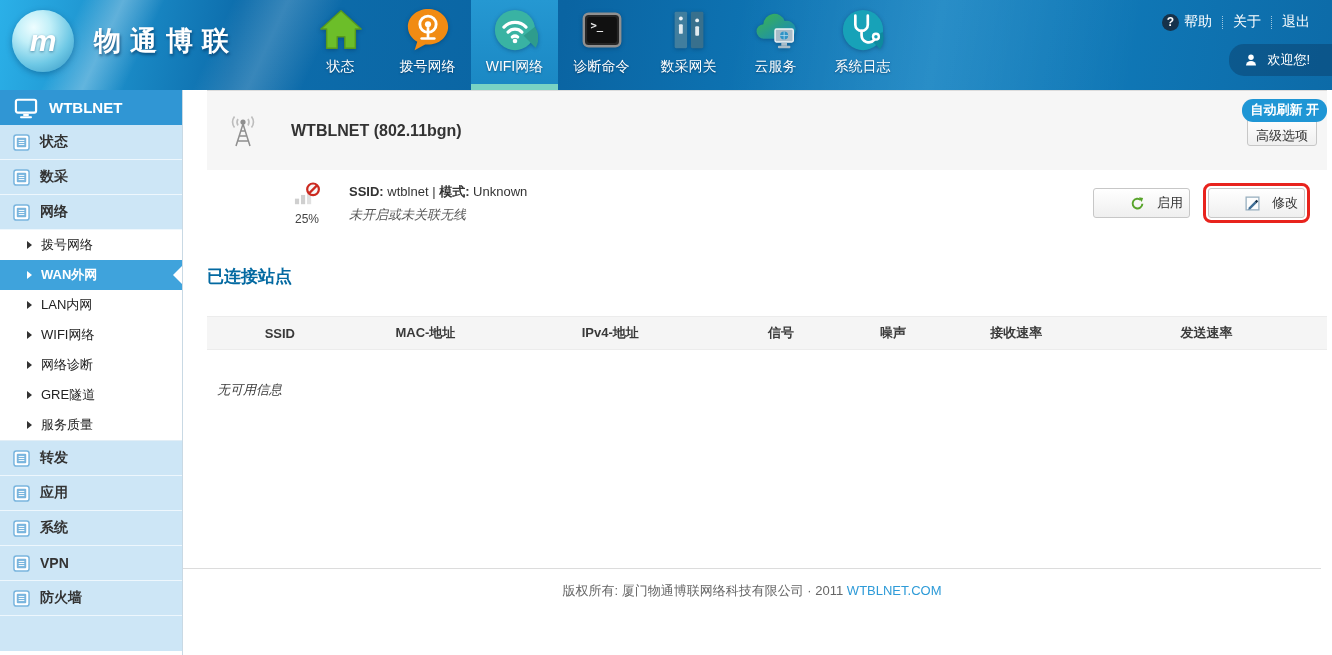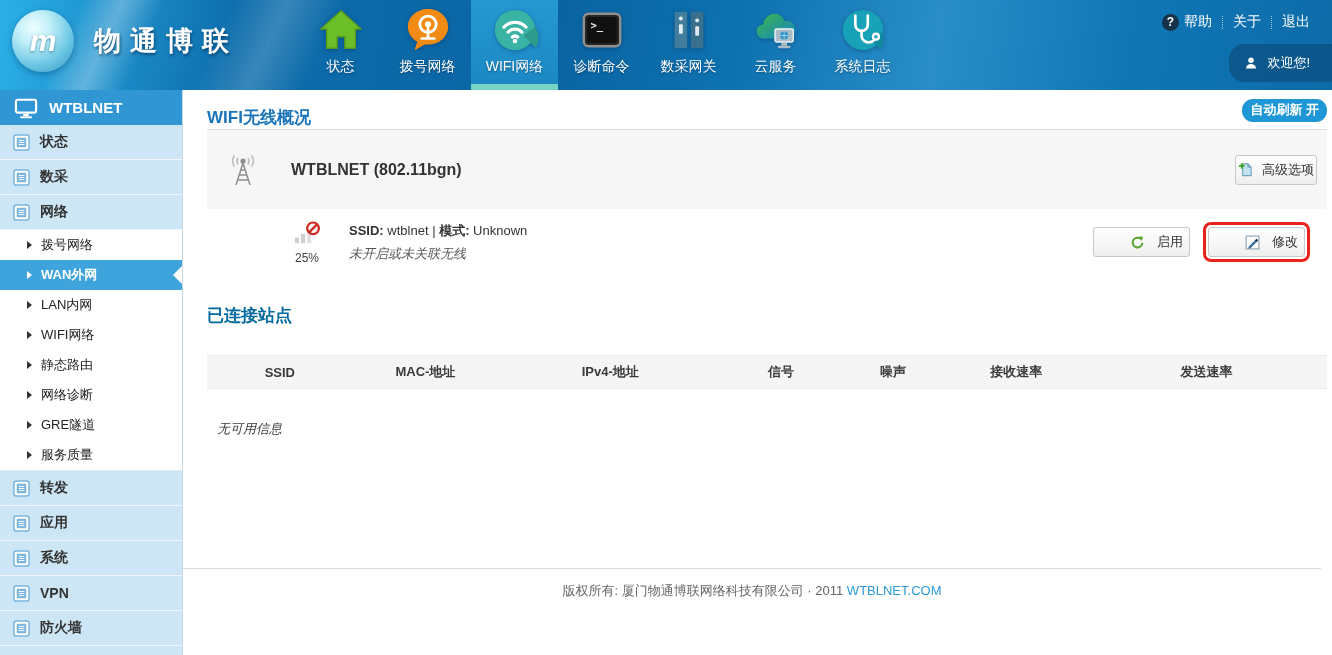--- a/index.html
+++ b/index.html
@@ -32,21 +32,21 @@
   .tab-icon { margin-top:7px; width:46px; height:46px; display:flex; align-items:center; justify-content:center; }
   .tab-icon svg { width:46px; height:46px; filter:drop-shadow(0 1px 2px rgba(0,30,60,.35)); }
   .tab-label { margin-top:5px; color:#fff; font-size:14px; text-shadow:0 1px 2px rgba(0,30,60,.5); white-space:nowrap; }
   .tab.active { background:linear-gradient(to bottom,#2598d2,#1a87c3); }
   .tab.active::after { content:""; position:absolute; left:0; bottom:0; width:100%; height:6px; background:#79d3c4; }
   .top-links { position:absolute; top:13px; right:12px; display:flex; align-items:center; color:#fff; font-size:14px; }
   .top-link { padding:0 10px; display:flex; align-items:center; cursor:pointer; white-space:nowrap; }
   .tl-sep { width:0; height:13px; border-left:1px dotted rgba(255,255,255,.6); }
   .help-badge { width:17px; height:17px; border-radius:50%; background:#16324a; color:#fff;
     font-size:12px; font-weight:bold; display:inline-flex; align-items:center; justify-content:center; margin-right:5px; }
-  .welcome { position:absolute; top:44px; right:0; height:38px; padding:0 22px 0 15px;
+  .welcome { position:absolute; top:44px; right:0; height:32px; padding:0 22px 0 15px;
     background:rgba(11,70,115,.55); border-radius:15px 0 0 15px;
     display:flex; align-items:center; color:#fff; font-size:13px; cursor:pointer; }
   .welcome svg { width:14px; height:14px; margin-right:9px; }
   
   .app { display:flex; height:565px; }
   
   .sidebar { width:183px; min-width:183px; border-right:1px solid #c9d9e4; background:#fff; overflow:hidden; }
   .sb-header { height:35px; background:#3096d4; display:flex; align-items:center;
     color:#fff; font-weight:bold; font-size:15px; }
   .sb-header svg { width:24px; height:22px; margin:0 11px 0 14px; }
@@ -68,21 +68,21 @@
   .page-title { margin:16px 0 0 0; font-size:17px; font-weight:bold; color:#1b74b8; }
   .auto-refresh { position:absolute; top:9px; right:5px; background:#1f96d5; color:#fff;
     font-size:13px; font-weight:bold; padding:2px 8px 3px; border-radius:11px; cursor:pointer; }
   .panel-head { height:80px; background:#f6f6f6; border-top:1px solid #dcdcdc;
     display:flex; align-items:center; }
   .panel-head .antenna { margin-left:18px; width:36px; height:34px; }
   .panel-heading { margin-left:30px; font-size:16px; font-weight:bold; color:#333; }
   .btn { height:30px; background:linear-gradient(#ffffff,#efefef); border:1px solid #c7c7c7;
     border-radius:3px; display:flex; align-items:center; justify-content:center;
     font-size:13px; color:#333; cursor:pointer;padding-left:36px; }
-  .adv-btn { margin-left:auto; margin-right:10px; padding:0 2px; gap:9px; }
+  .adv-btn { margin-left:auto; margin-right:10px; padding:0 8px; gap:9px;flex-direction:column; }
   .panel-row { height:66px; display:flex; align-items:center; }
   .sig { width:56px; margin-left:72px; text-align:center; }
   .sig svg { width:28px; height:26px; }
   .sig-pct { font-size:12px; color:#444; margin-top:1px; }
   .ssid-block { margin-left:14px; font-size:13px; color:#333; line-height:1.2; }
   .ssid-line b { font-weight:bold; }
   .status-line { font-style:italic; color:#555; margin-top:7px; }
   .row-btns { margin-left:auto; display:flex; align-items:center; gap:18px; margin-right:22px; }
   .row-btns .btn { min-width:95px; gap:12px; }
   .btn.highlight { outline:3px solid #e8231d; outline-offset:2px; min-width:86px; }
@@ -270,24 +270,20 @@
       <div class="sb-sub">
         <span class="caret"></span>
         <span>LAN内网</span>
       </div>
       <div class="sb-sub">
         <span class="caret"></span>
         <span>WIFI网络</span>
       </div>
       <div class="sb-sub">
         <span class="caret"></span>
-        <span>静态路由</span>
-      </div>
-      <div class="sb-sub">
-        <span class="caret"></span>
         <span>网络诊断</span>
       </div>
       <div class="sb-sub">
         <span class="caret"></span>
         <span>GRE隧道</span>
       </div>
       <div class="sb-sub">
         <span class="caret"></span>
         <span>服务质量</span>
       </div>
@@ -330,21 +326,20 @@
           <rect x="1" y="1" width="16" height="16" rx="2.5" fill="#fff" stroke="#79b5de" stroke-width="1.6"></rect>
           <rect x="4" y="4" width="10" height="10" rx="1" fill="#79b5de"></rect>
           <path d="M6 6.8 h6 M6 9 h6 M6 11.2 h6" stroke="#fff" stroke-width="1"></path>
         </svg>
       <span>防火墙</span>
     </div>
     <div class="sb-partial"></div>
   </div>
 
   <div class="content">
-    <div class="page-title">WIFI无线概况</div>
     <div class="auto-refresh">自动刷新 开</div>
 
     <div class="panel-head">
       <svg class="antenna" viewBox="0 0 36 34">
         <circle cx="18" cy="8" r="2.6" fill="#8f8f8f"></circle>
         <path d="M18 10 L11 32 M18 10 L25 32 M16.2 17 h3.6 M14.8 22 h6.4 M13.2 27 h9.6" stroke="#8f8f8f" stroke-width="1.5" fill="none"></path>
         <path d="M9.5 2.5 a9.5 9.5 0 0 0 0 11" stroke="#bdbdbd" stroke-width="1.6" fill="none"></path>
         <path d="M13 5 a6 6 0 0 0 0 6.5" stroke="#bdbdbd" stroke-width="1.6" fill="none"></path>
         <path d="M26.5 2.5 a9.5 9.5 0 0 1 0 11" stroke="#bdbdbd" stroke-width="1.6" fill="none"></path>
         <path d="M23 5 a6 6 0 0 1 0 6.5" stroke="#bdbdbd" stroke-width="1.6" fill="none"></path>

